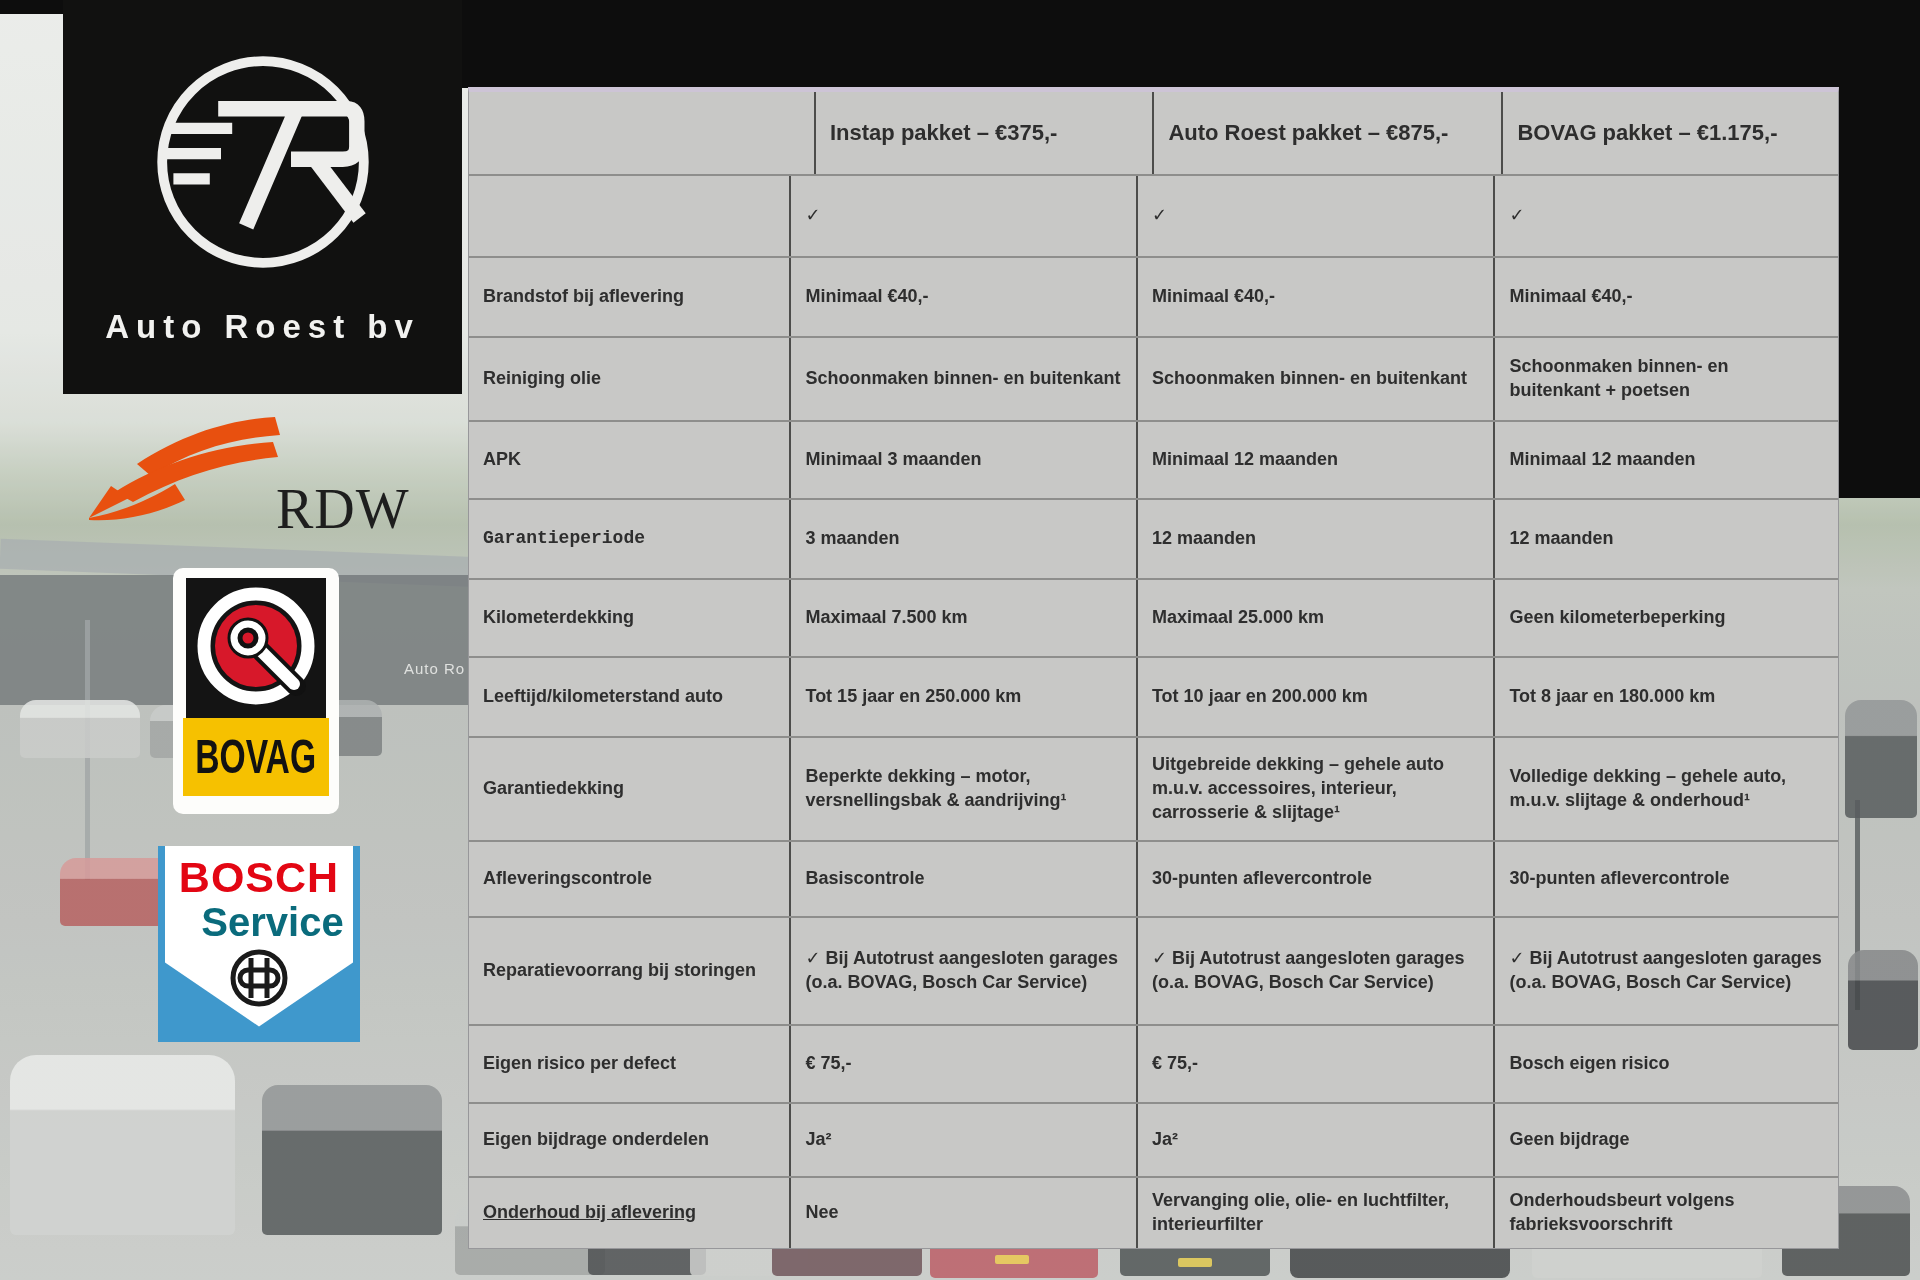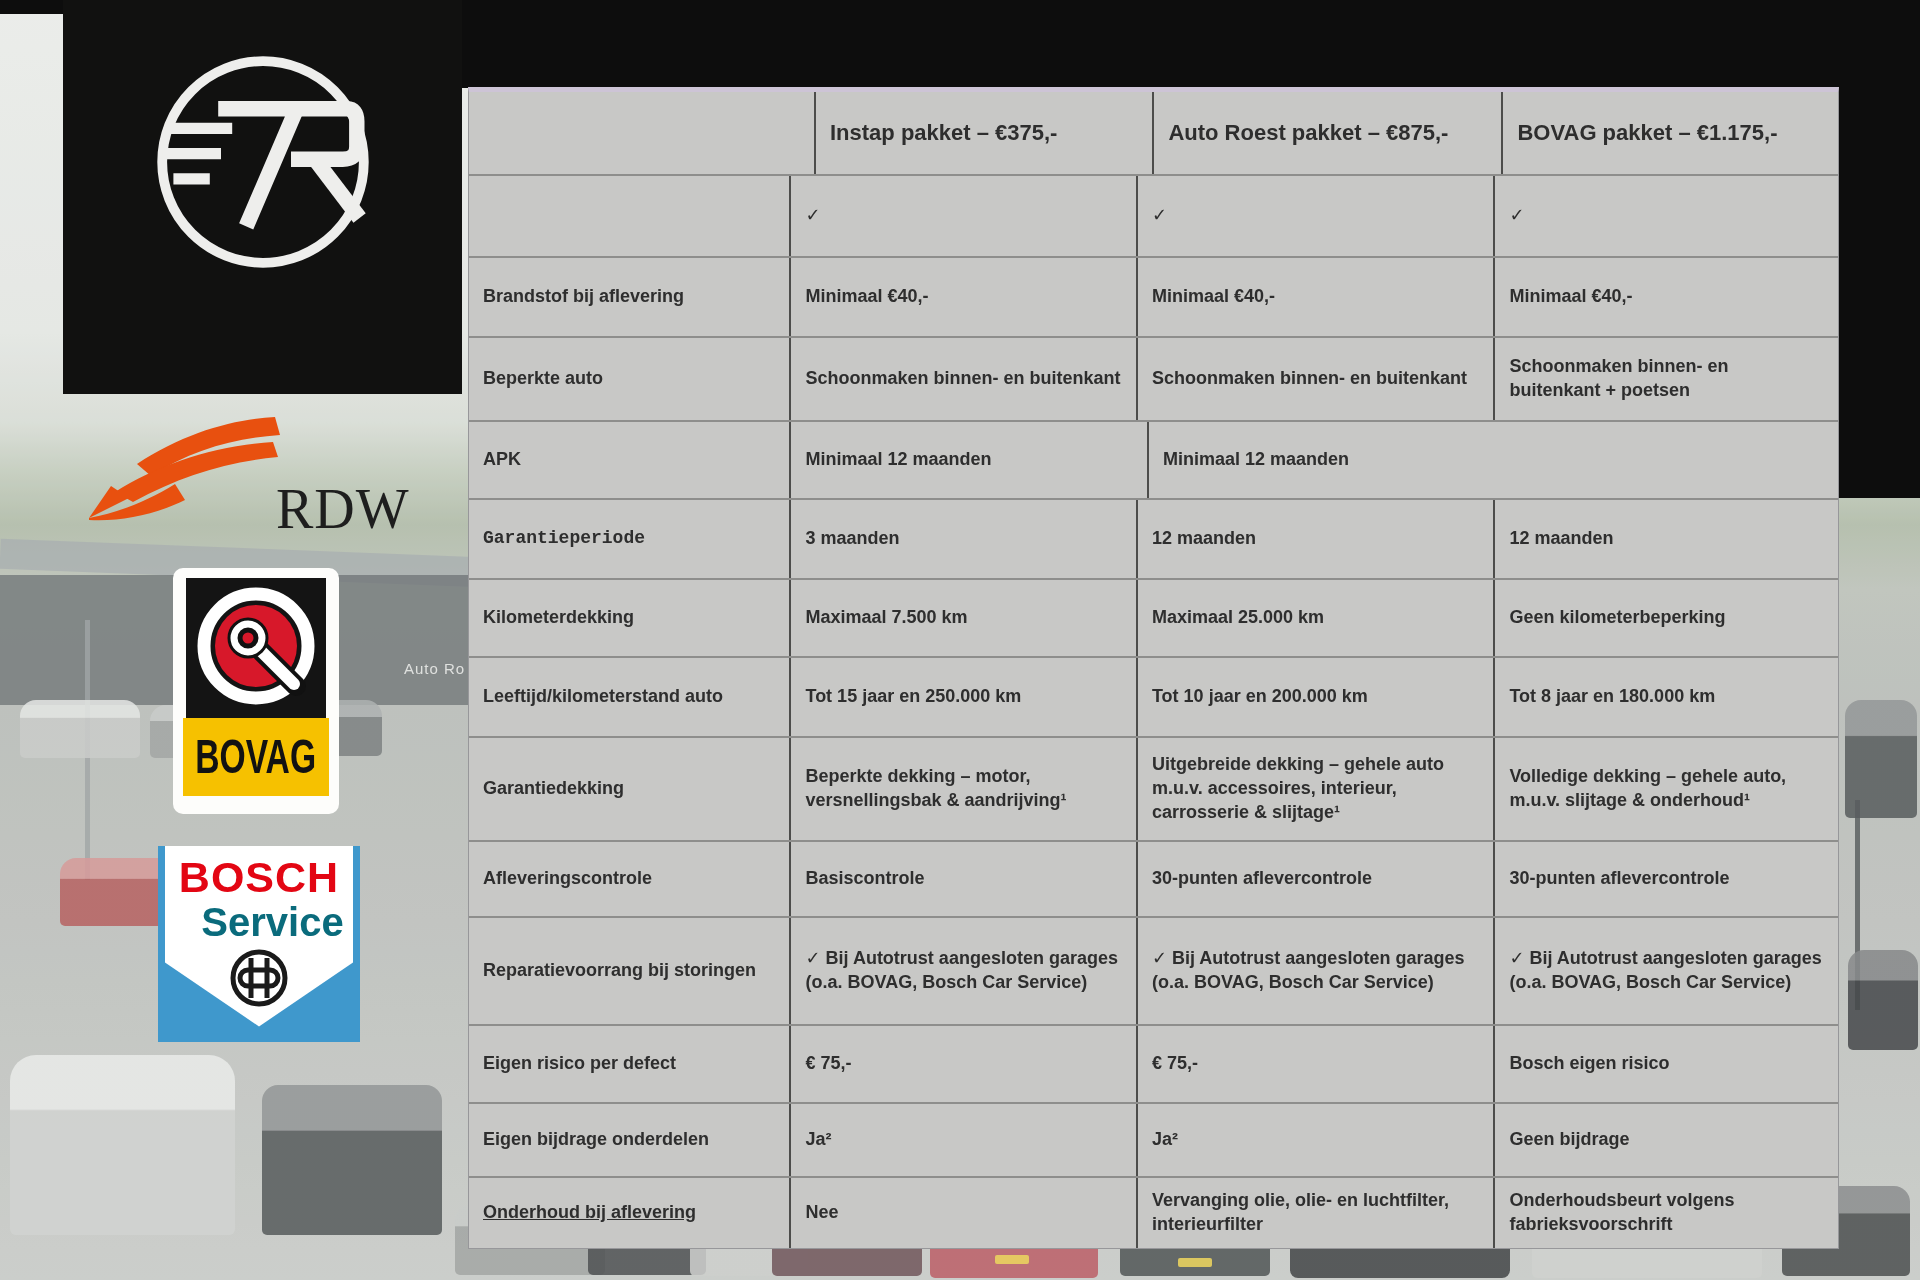--- a/index.html
+++ b/index.html
@@ -109,20 +109,21 @@
         <path d="M34 76 H78"></path>
           <path d="M28 94 H70"></path>
           <path d="M36 112 H62"></path>
       </g>
       <g stroke="#eeeeec" stroke-width="11" fill="none" stroke-linejoin="miter">
         <path d="M68 62 H124 L88 146"></path>
         <path d="M116 62 H160 Q167 62 167 71 V89 Q167 98 157 98 H120"></path>
         <path d="M137 98 L169 140"></path>
       </g>
     </svg>
+    <div class="logo-text">Auto Roest bv</div>
   </div>
 
   <div class="rdw">
     <svg width="195" height="135" viewBox="0 0 195 135">
       <g fill="var(--rdw_orange)">
         <path d="M52 62 C100 30 150 17 190 15 L195 33 C150 36 106 48 66 74 Z"></path>
         <path d="M30 90 C75 62 128 44 188 40 L193 55 C140 60 96 74 48 100 Z"></path>
         <path d="M4 116 C36 110 64 98 90 82 L100 98 C72 112 36 120 4 118 Z"></path>
         <path d="M4 116 L26 84 L44 96 Z"></path>
       </g>
@@ -171,27 +172,28 @@
         <div class="t-cell c2" style="width: 26.11%;">✓</div>
         <div class="t-cell c3" style="width: 25.17%;">✓</div>
       </div>
       <div class="t-row t-body" style="min-height: 78px;">
         <div class="t-cell c0" style="width: 23.41%;">Brandstof bij aflevering</div>
         <div class="t-cell c1" style="width: 25.31%;">Minimaal €40,-</div>
         <div class="t-cell c2" style="width: 26.11%;">Minimaal €40,-</div>
         <div class="t-cell c3" style="width: 25.17%;">Minimaal €40,-</div>
       </div>
       <div class="t-row t-body" style="min-height: 82px;">
-        <div class="t-cell c0" style="width: 23.41%;">Beperkte auto</div>
+        <div class="t-cell c0" style="width: 23.41%;">Reiniging olie</div>
         <div class="t-cell c1" style="width: 25.31%;">Schoonmaken binnen- en buitenkant</div>
         <div class="t-cell c2" style="width: 26.11%;">Schoonmaken binnen- en buitenkant</div>
         <div class="t-cell c3" style="width: 25.17%;">Schoonmaken binnen- en buitenkant + poetsen</div>
       </div>
       <div class="t-row t-body" style="min-height: 76px;">
         <div class="t-cell c0" style="width: 23.41%;">APK</div>
+        <div class="t-cell c1" style="width: 25.31%;">Minimaal 3 maanden</div>
         <div class="t-cell c2" style="width: 26.11%;">Minimaal 12 maanden</div>
         <div class="t-cell c3" style="width: 25.17%;">Minimaal 12 maanden</div>
       </div>
       <div class="t-row t-body" style="min-height: 78px;">
         <div class="t-cell c0" style="width: 23.41%; font-family: Liberation Mono, monospace;">Garantieperiode</div>
         <div class="t-cell c1" style="width: 25.31%;">3 maanden</div>
         <div class="t-cell c2" style="width: 26.11%;">12 maanden</div>
         <div class="t-cell c3" style="width: 25.17%;">12 maanden</div>
       </div>
       <div class="t-row t-body" style="min-height: 76px;">

